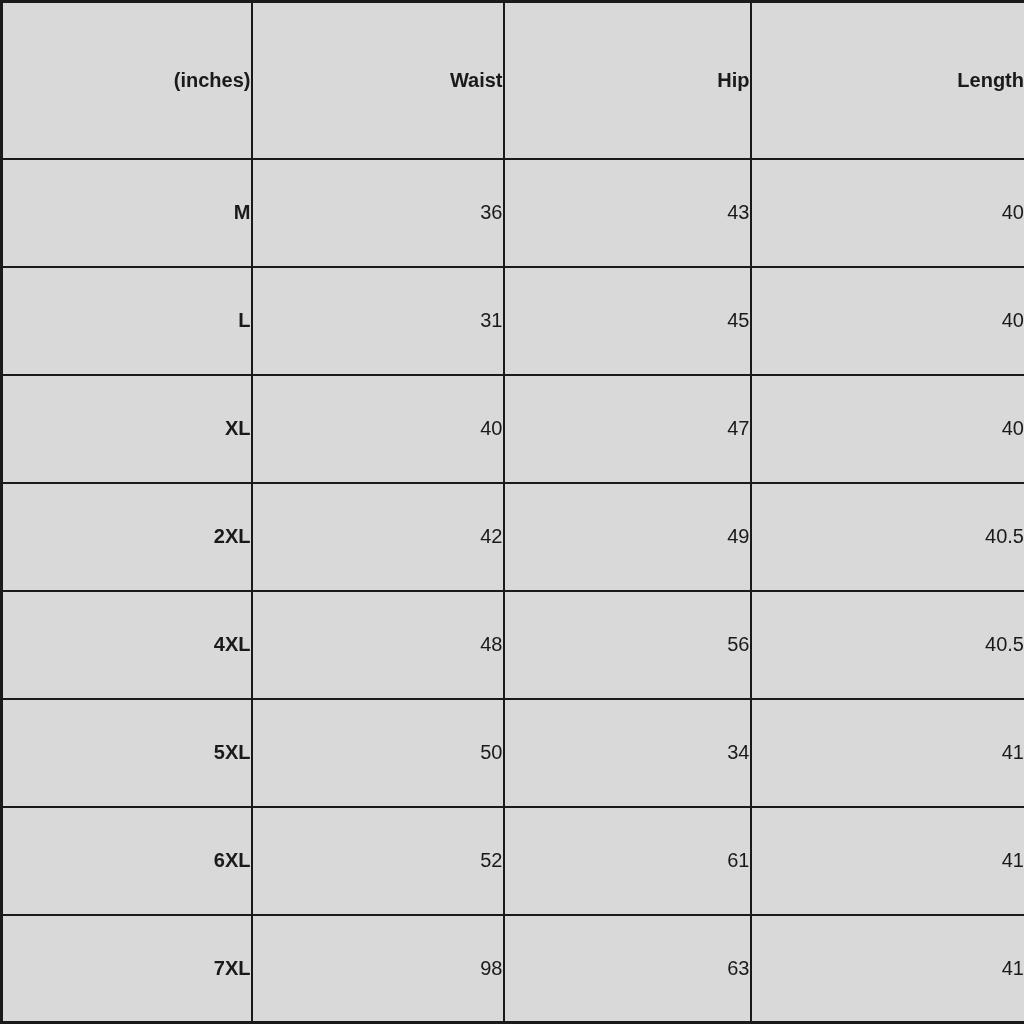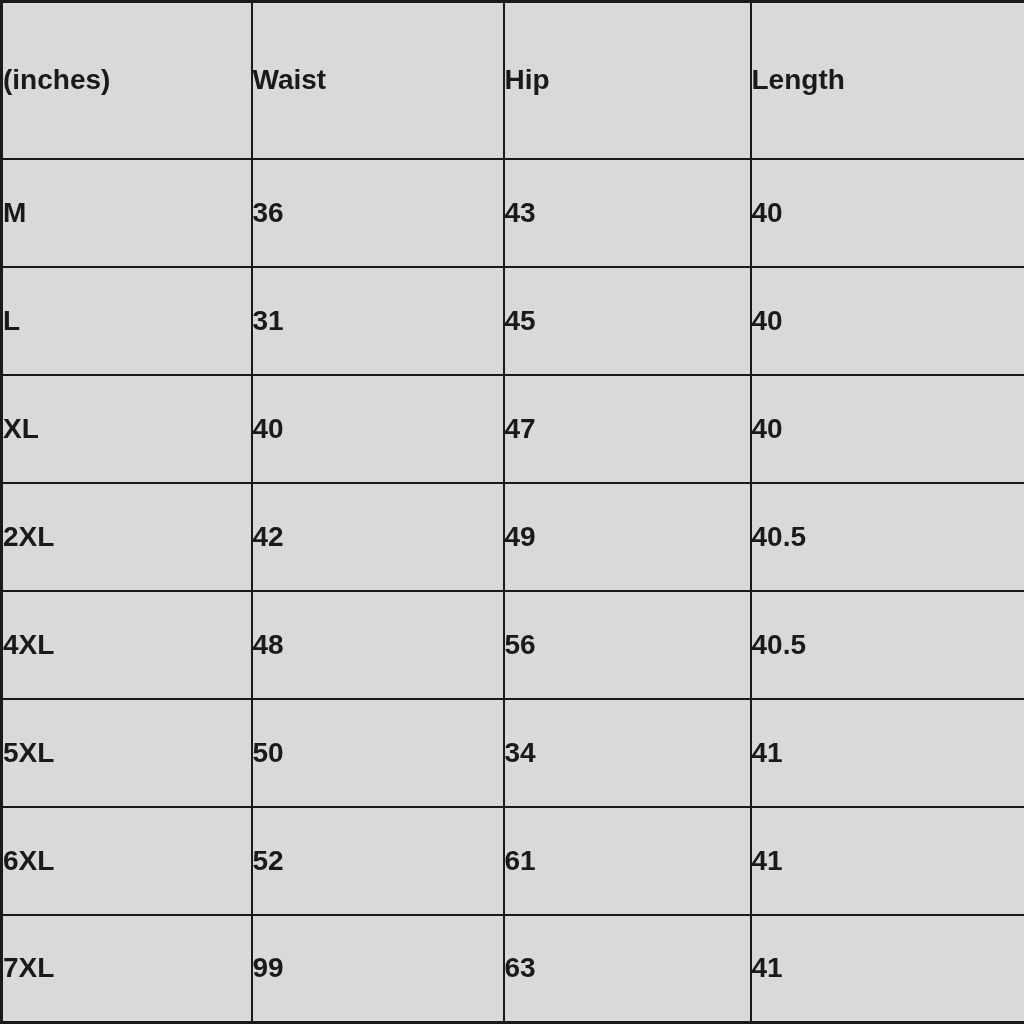--- a/index.html
+++ b/index.html
@@ -14,40 +14,40 @@
     width: 1024px;
     height: 1024px;
     border-collapse: collapse;
     table-layout: fixed;
     background: #d9d9d9;
     border: 3px solid #1a1a1a;
   }
   table.size-chart th,
   table.size-chart td {
     border: 2px solid #1a1a1a;
-    text-align: left;
+    text-align: right;
     vertical-align: middle;
     color: #1a1a1a;
-    font-size: 28px;
+    font-size: 20px;
     padding: 0;
   }
   table.size-chart thead tr {
     height: 157px;
   }
   table.size-chart tbody tr {
     height: 96px;
   }
   table.size-chart th {
     font-weight: 700;
   }
   table.size-chart td.size-label {
     font-weight: 700;
   }
   table.size-chart td.measure {
-    font-weight: 700;
+    font-weight: 400;
   }
 </style>
 </head>
 <body>
 
 <table class="size-chart">
   <colgroup>
     <col style="width:250px">
     <col style="width:252px">
     <col style="width:247px">
@@ -99,18 +99,18 @@
       <td class="measure">41</td>
     </tr>
     <tr>
       <td class="size-label">6XL</td>
       <td class="measure">52</td>
       <td class="measure">61</td>
       <td class="measure">41</td>
     </tr>
     <tr>
       <td class="size-label">7XL</td>
-      <td class="measure">99</td>
+      <td class="measure">98</td>
       <td class="measure">63</td>
       <td class="measure">41</td>
     </tr>
   </tbody>
 </table>
 
 </body></html>

